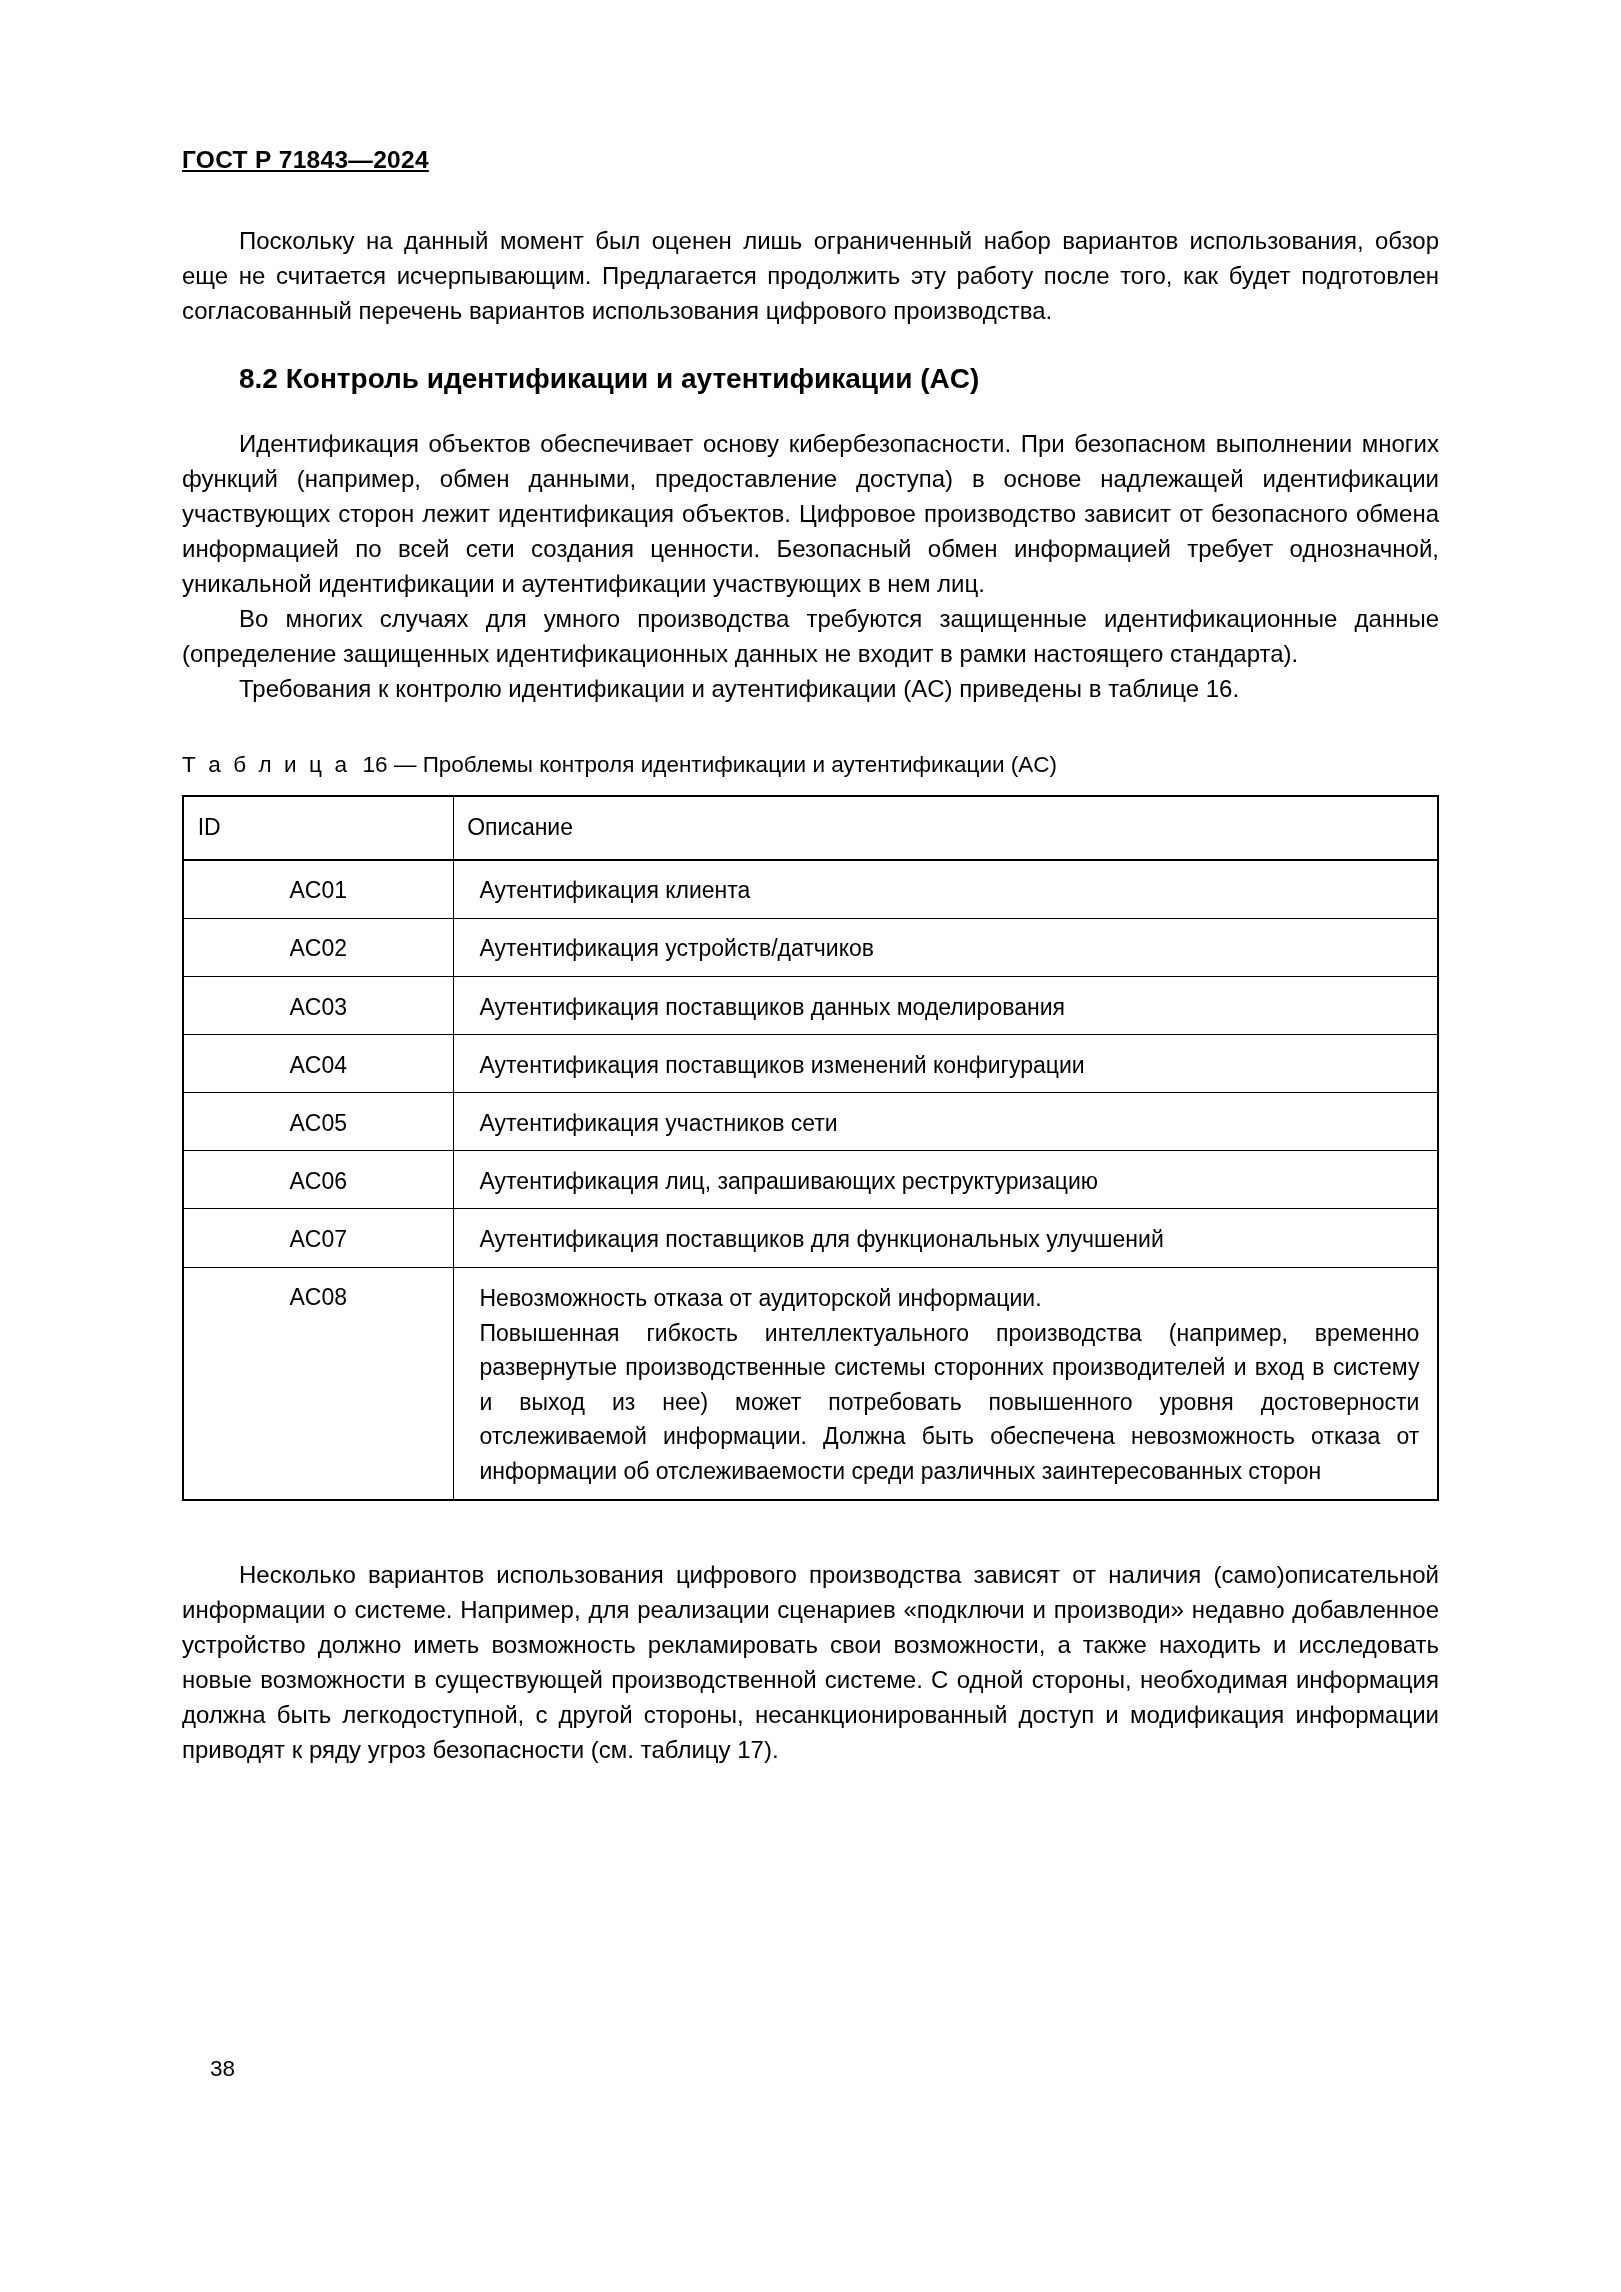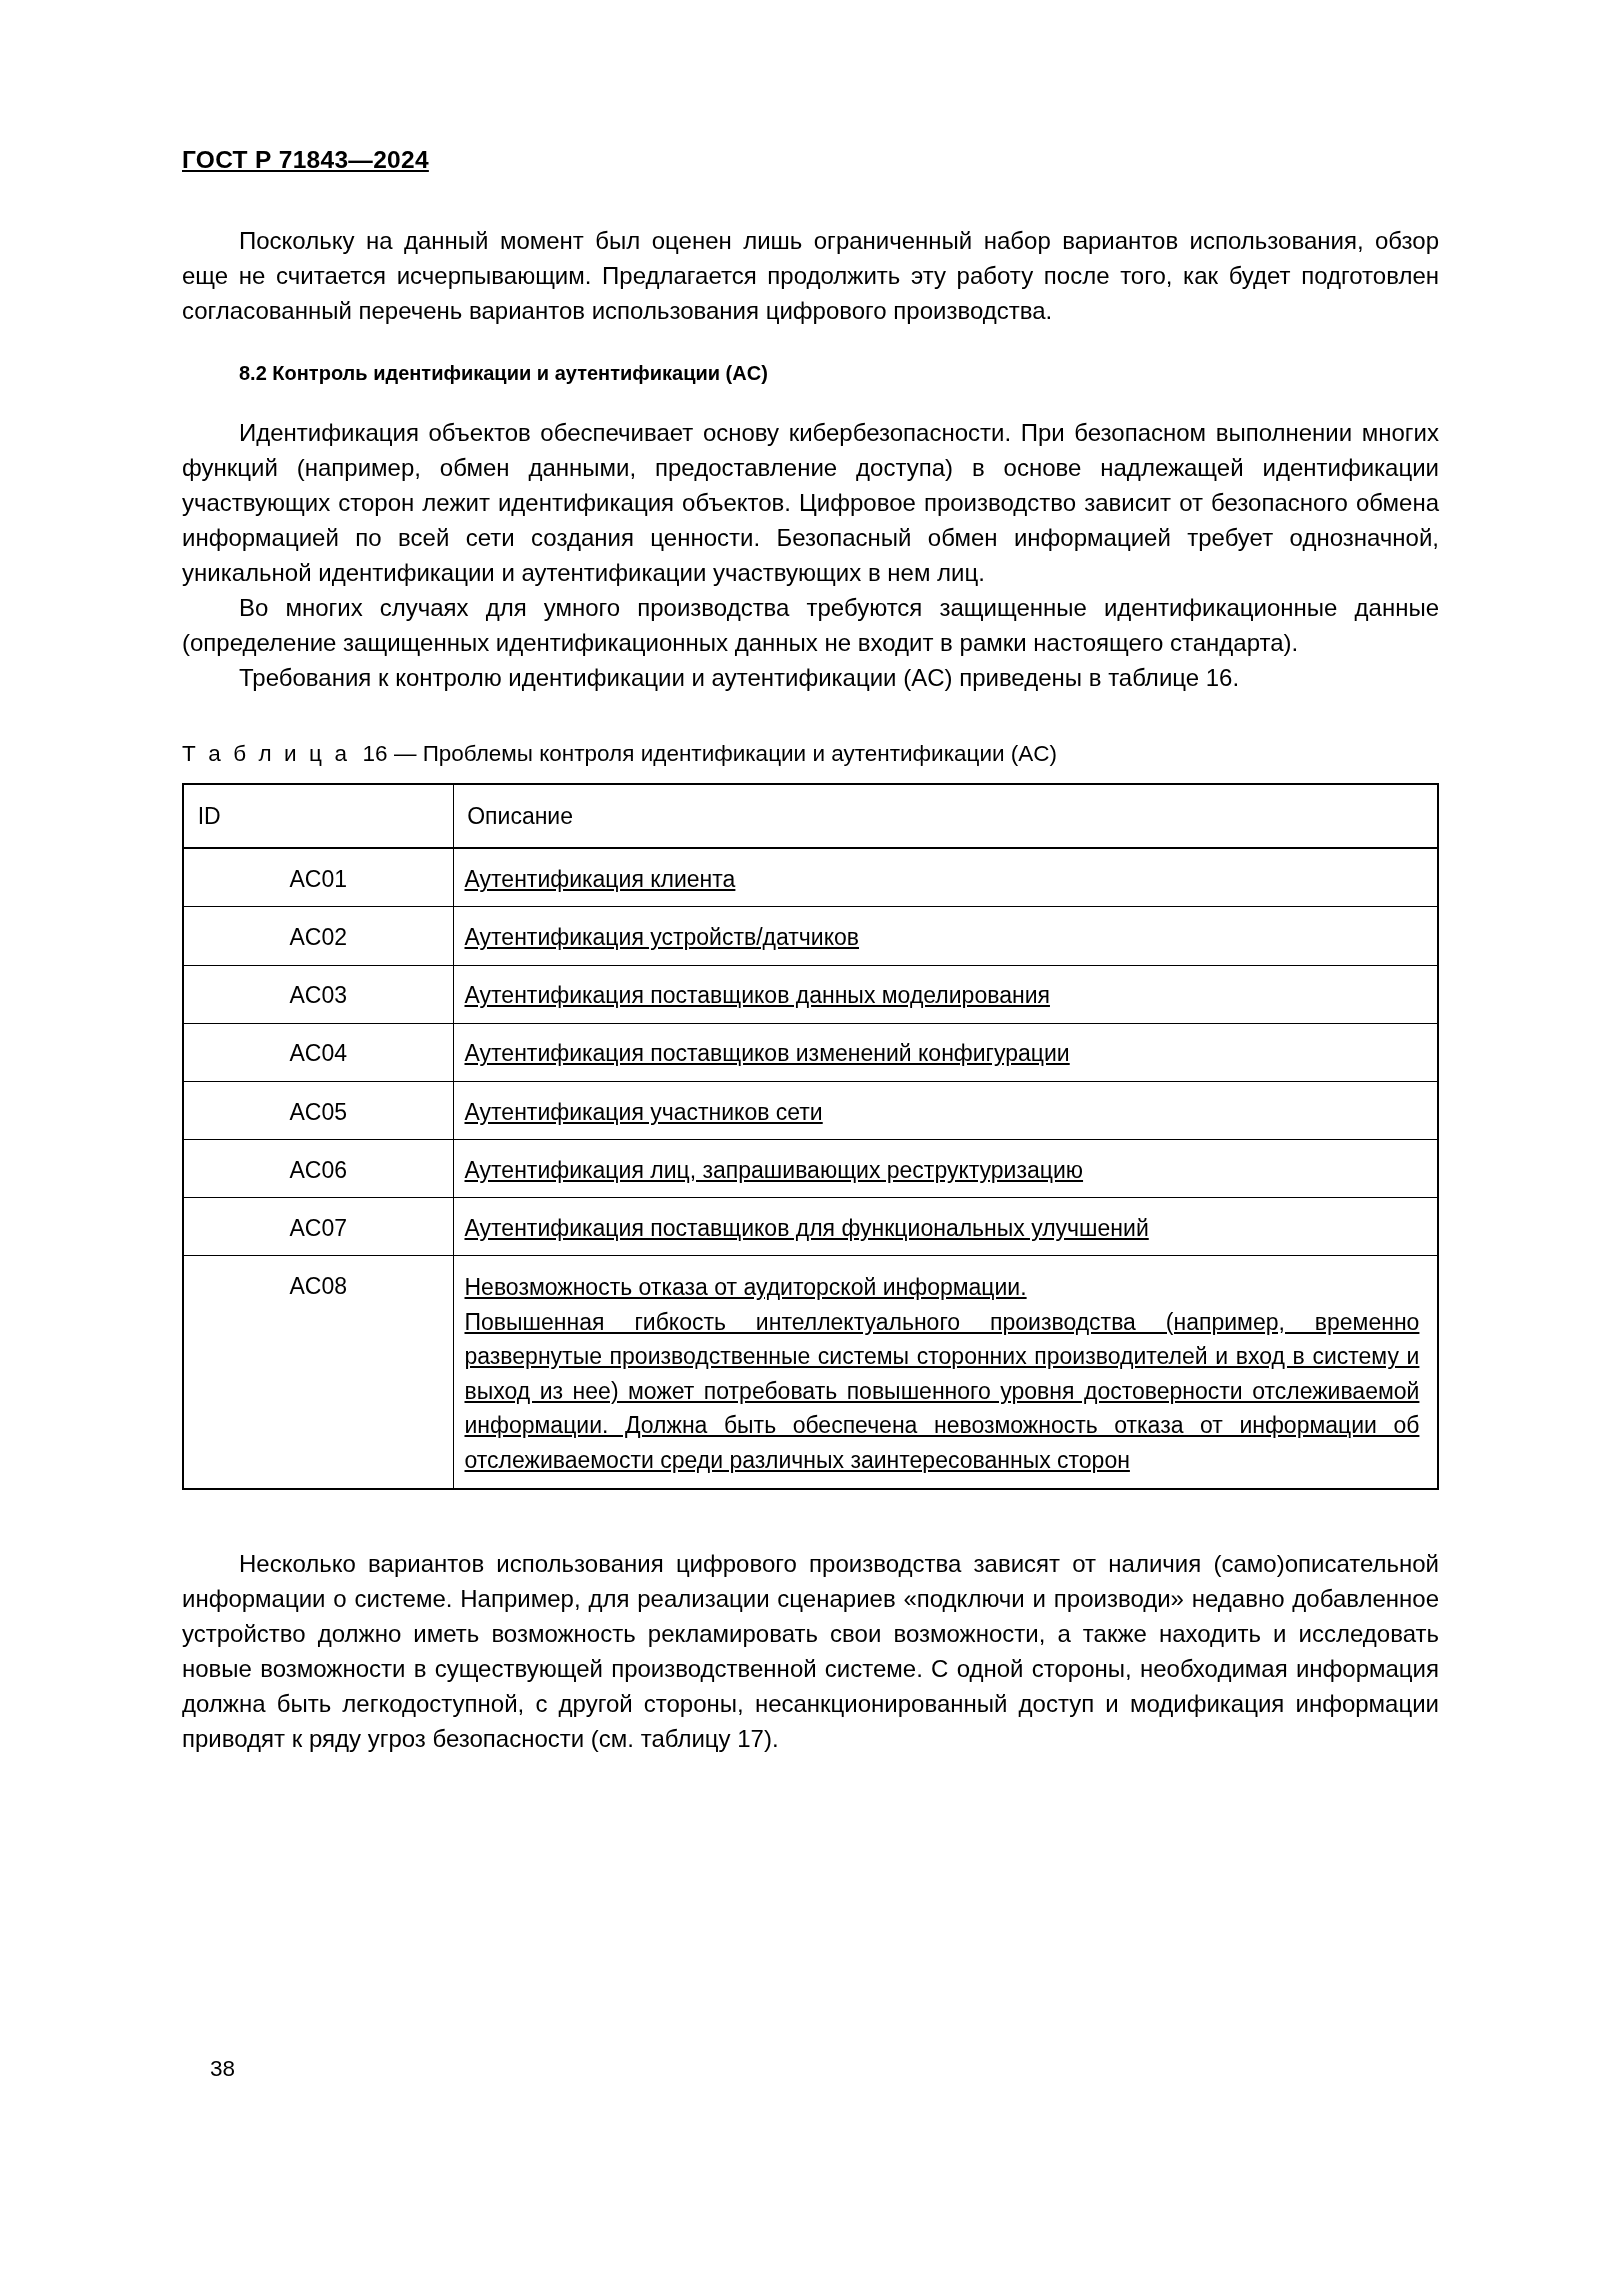--- a/index.html
+++ b/index.html
@@ -42,21 +42,21 @@
     text-align: justify;
     margin: 0;
     text-indent: 57px;
     -webkit-hyphens: none;
     hyphens: none;
   }
   p.first-para {
     margin-top: 49px;
   }
   h2.section-heading {
-    font-size: 20px;
+    font-size: 28px;
     font-weight: bold;
     margin: 31px 0 0 0;
     text-indent: 57px;
     line-height: 1.4;
   }
   p.after-heading {
     margin-top: 27.4px;
   }
   .table-caption {
     font-size: 22.5px;
@@ -91,23 +91,22 @@
   }
   table.doc-table td.cell-id {
     text-align: center;
     vertical-align: top;
     padding-top: 13.7px;
   }
   table.doc-table td.cell-desc {
     text-align: justify;
     vertical-align: top;
     padding-top: 13.7px;
-    padding-left: 11px;
+    padding-left: 26px;
     padding-right: 17.6px;
-    text-decoration: underline;
   }
   table.doc-table tr.row-tall td.cell-desc { line-height: 1.5; }
   table.doc-table td.cell-desc .line { display: block; }
   p.tail-para {
     margin-top: 56px;
   }
   .page-number {
     position: absolute;
     left: 182px;
     top: 2058px;

